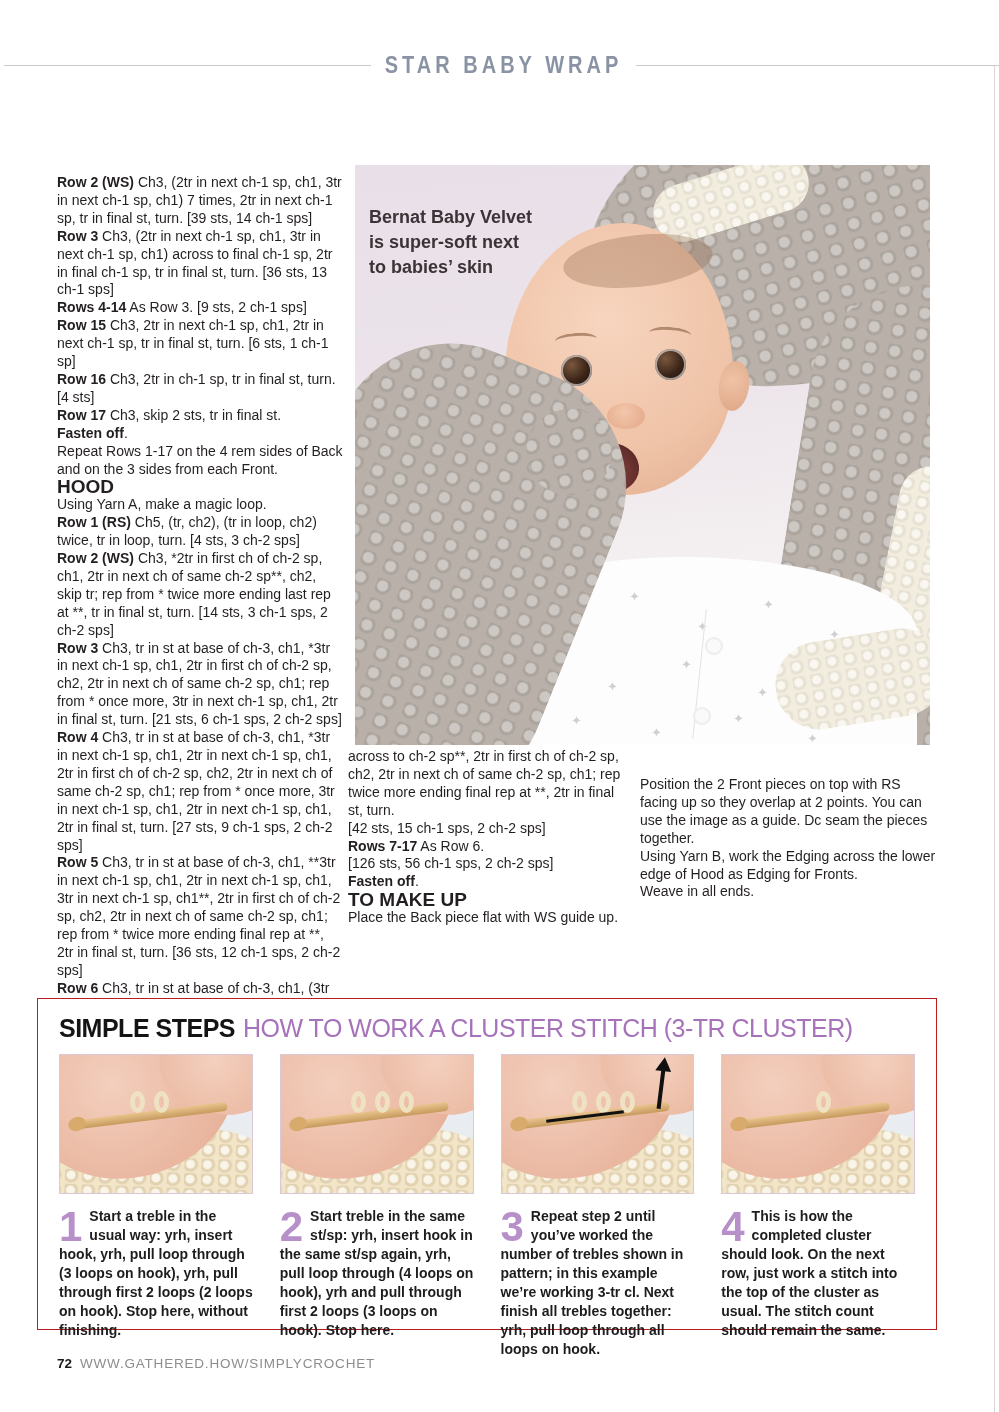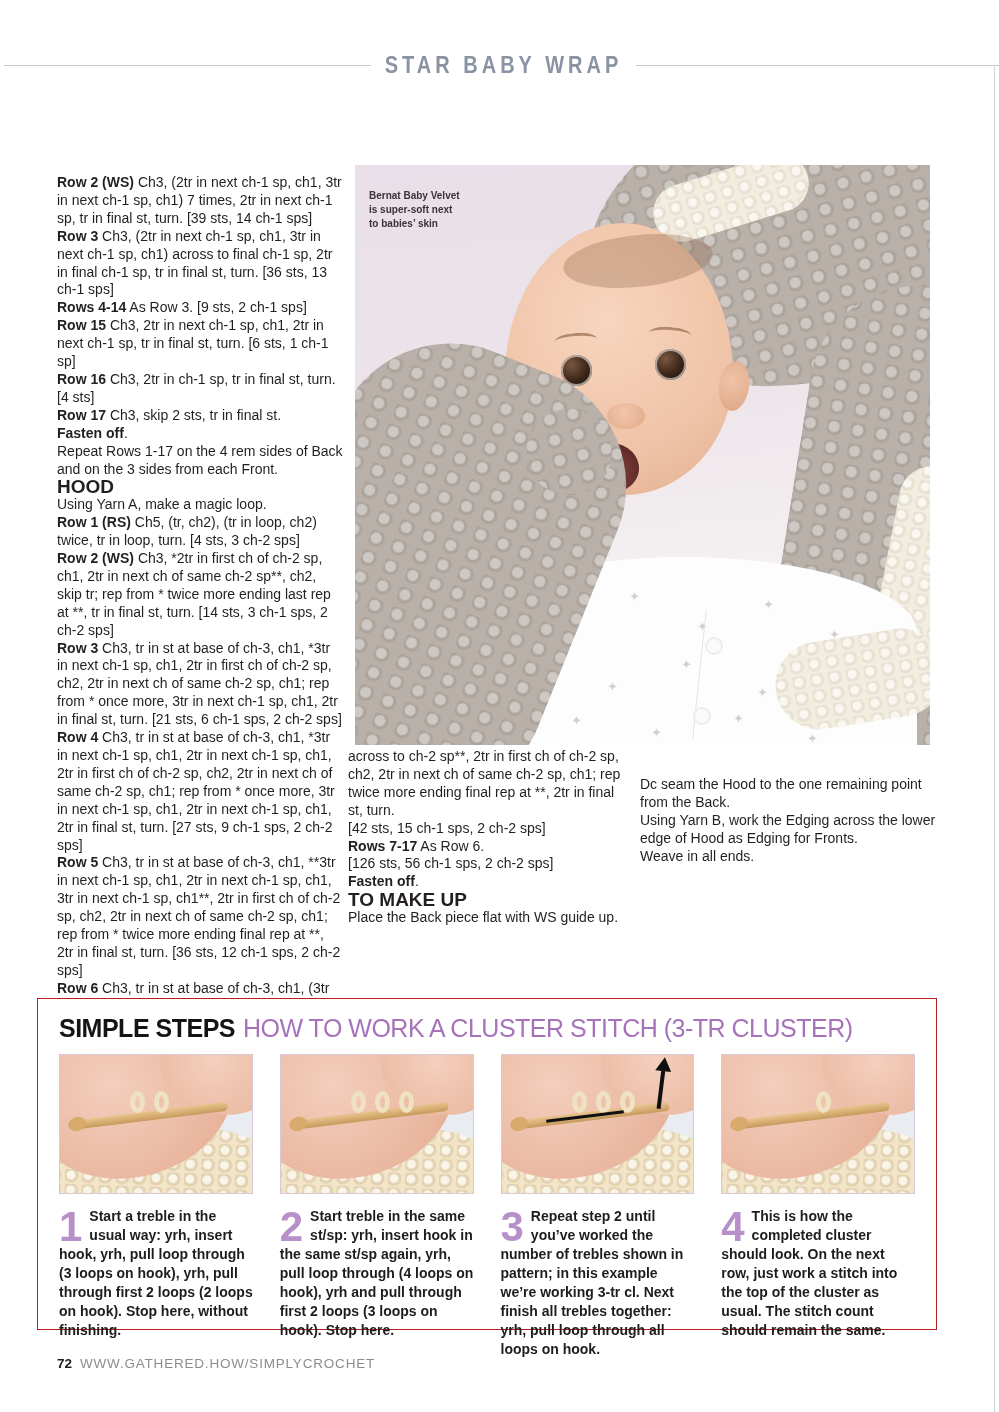--- a/index.html
+++ b/index.html
@@ -84,21 +84,21 @@
   .star-print::before {
     content:"\2726";
     text-shadow: 52px 20px, 118px -4px, 186px 26px, 252px 4px, 318px 34px,
                  18px 72px, 96px 86px, 170px 64px, 246px 92px, 320px 70px,
                  60px 120px, 140px 132px, 222px 118px, 296px 138px;
   }
   .placket { position:absolute; left:218px; top:52px; width:1px; height:130px; background:#e2e2e2; transform:rotate(6deg); }
   .snap { position:absolute; width:18px; height:18px; border-radius:50%; border:2px solid #ededed; background:#fafafa; }
   .snap-1 { left:224px; top:80px; }
   .snap-2 { left:212px; top:150px; }
-  .caption { position:absolute; left:14px; top:24px; font-size:10px; font-weight:bold;
+  .caption { position:absolute; left:14px; top:40px; font-size:18px; font-weight:bold;
              line-height:1.38; color:#3b3336; }
   .caption span { display:block; }
 
   
   .steps-box { position:absolute; left:37px; top:998px; width:900px; height:332px;
                border:1px solid #b91c1c; background:#ffffff; }
   .steps-header { padding:15px 21px 11px; white-space:nowrap; }
   .steps-title { font-size:25px; font-weight:bold; letter-spacing:-0.5px; color:#141414; }
   .steps-subtitle { font-size:25px; letter-spacing:-0.5px; color:var(--accent_purple,#a673ba); margin-left:8px; }
   .steps-grid { display:grid; grid-template-columns:repeat(4,1fr); column-gap:27px; padding:0 21px; }
@@ -199,21 +199,21 @@
   <section class="col col-mid">
       <p class="para">across to ch-2 sp**, 2tr in first ch of ch-2 sp, ch2, 2tr in next ch of same ch-2 sp, ch1; rep twice more ending final rep at **, 2tr in final st, turn.</p>
       <p class="para">[42 sts, 15 ch-1 sps, 2 ch-2 sps]</p>
       <p class="para"><strong>Rows 7-17</strong> As Row 6.</p>
       <p class="para">[126 sts, 56 ch-1 sps, 2 ch-2 sps]</p>
       <p class="para"><strong>Fasten off</strong>.</p>
       <h2 class="col-heading">TO MAKE UP</h2>
       <p class="para">Place the Back piece flat with WS guide up.</p>
     </section>
   <section class="col col-right">
-      <p class="para">Dc seam the Hood to the one remaining point from the Back.</p>
+      <p class="para">Position the 2 Front pieces on top with RS facing up so they overlap at 2 points. You can use the image as a guide. Dc seam the pieces together.</p>
       <p class="para">Using Yarn B, work the Edging across the lower edge of Hood as Edging for Fronts.</p>
       <p class="para">Weave in all ends.</p>
     </section>
 
   <section class="steps-box">
     <div class="steps-header">
       <span class="steps-title">SIMPLE STEPS</span><span class="steps-subtitle">HOW TO WORK A CLUSTER STITCH (3-TR CLUSTER)</span>
     </div>
     <div class="steps-grid">
 

